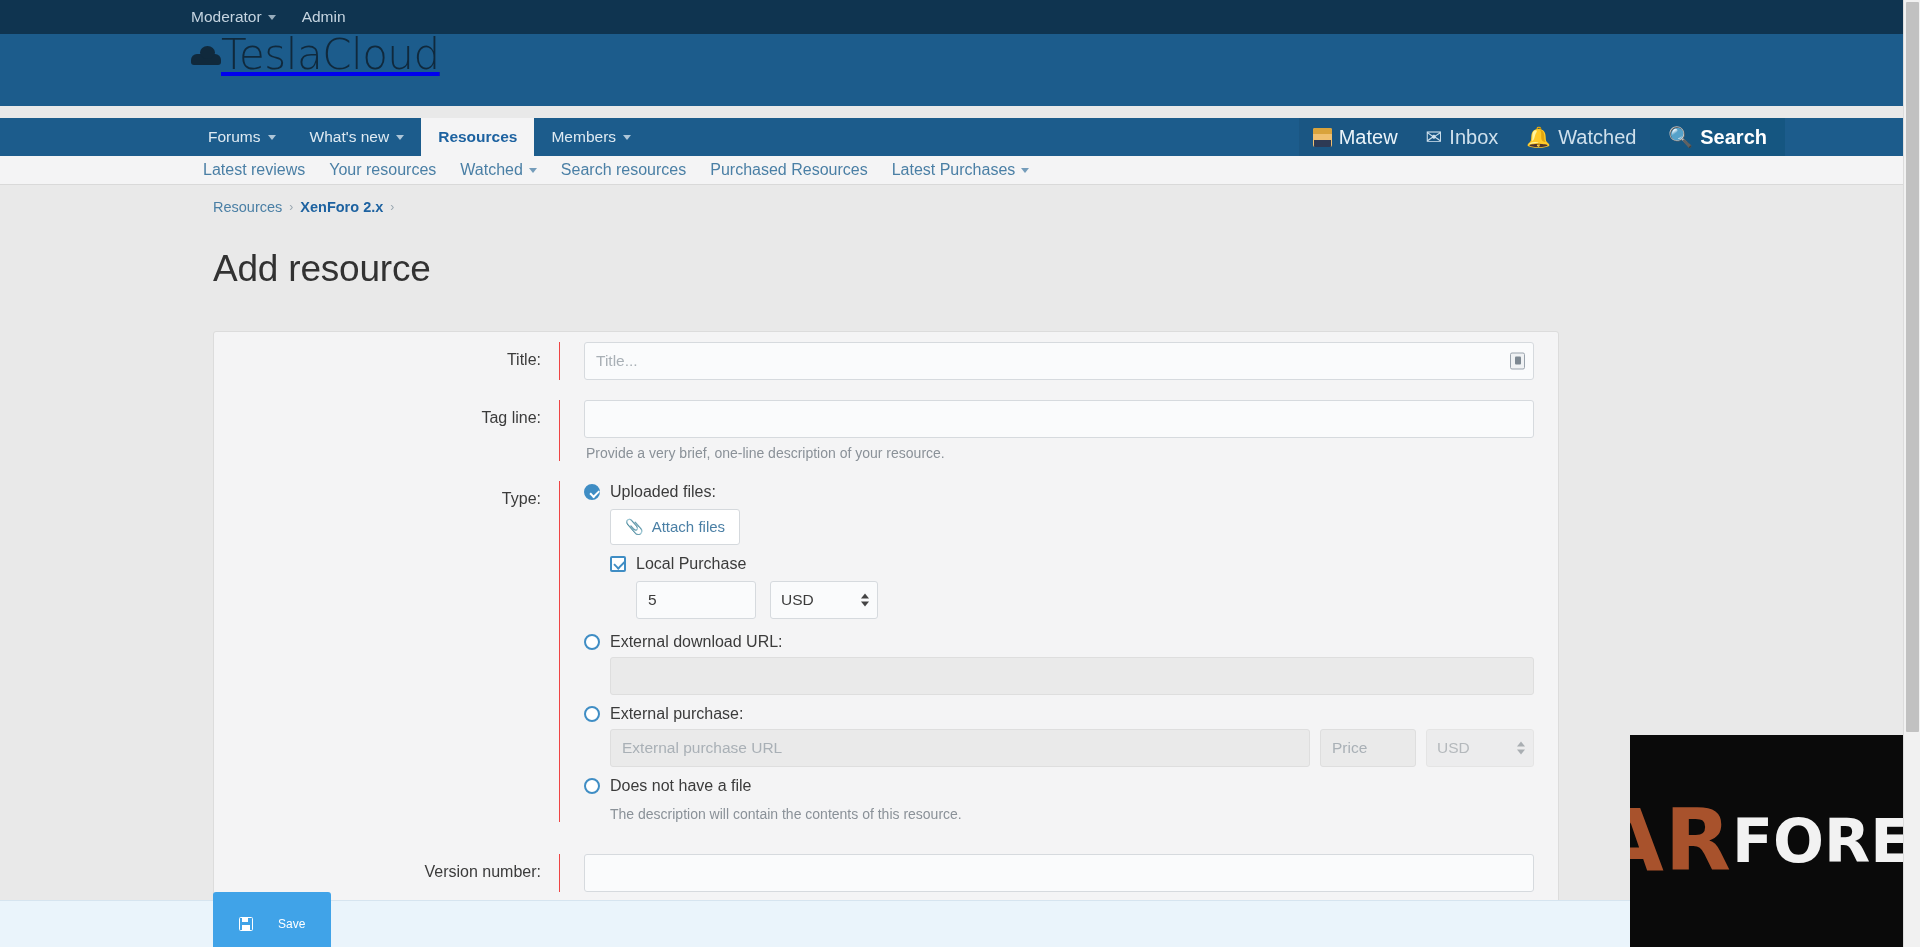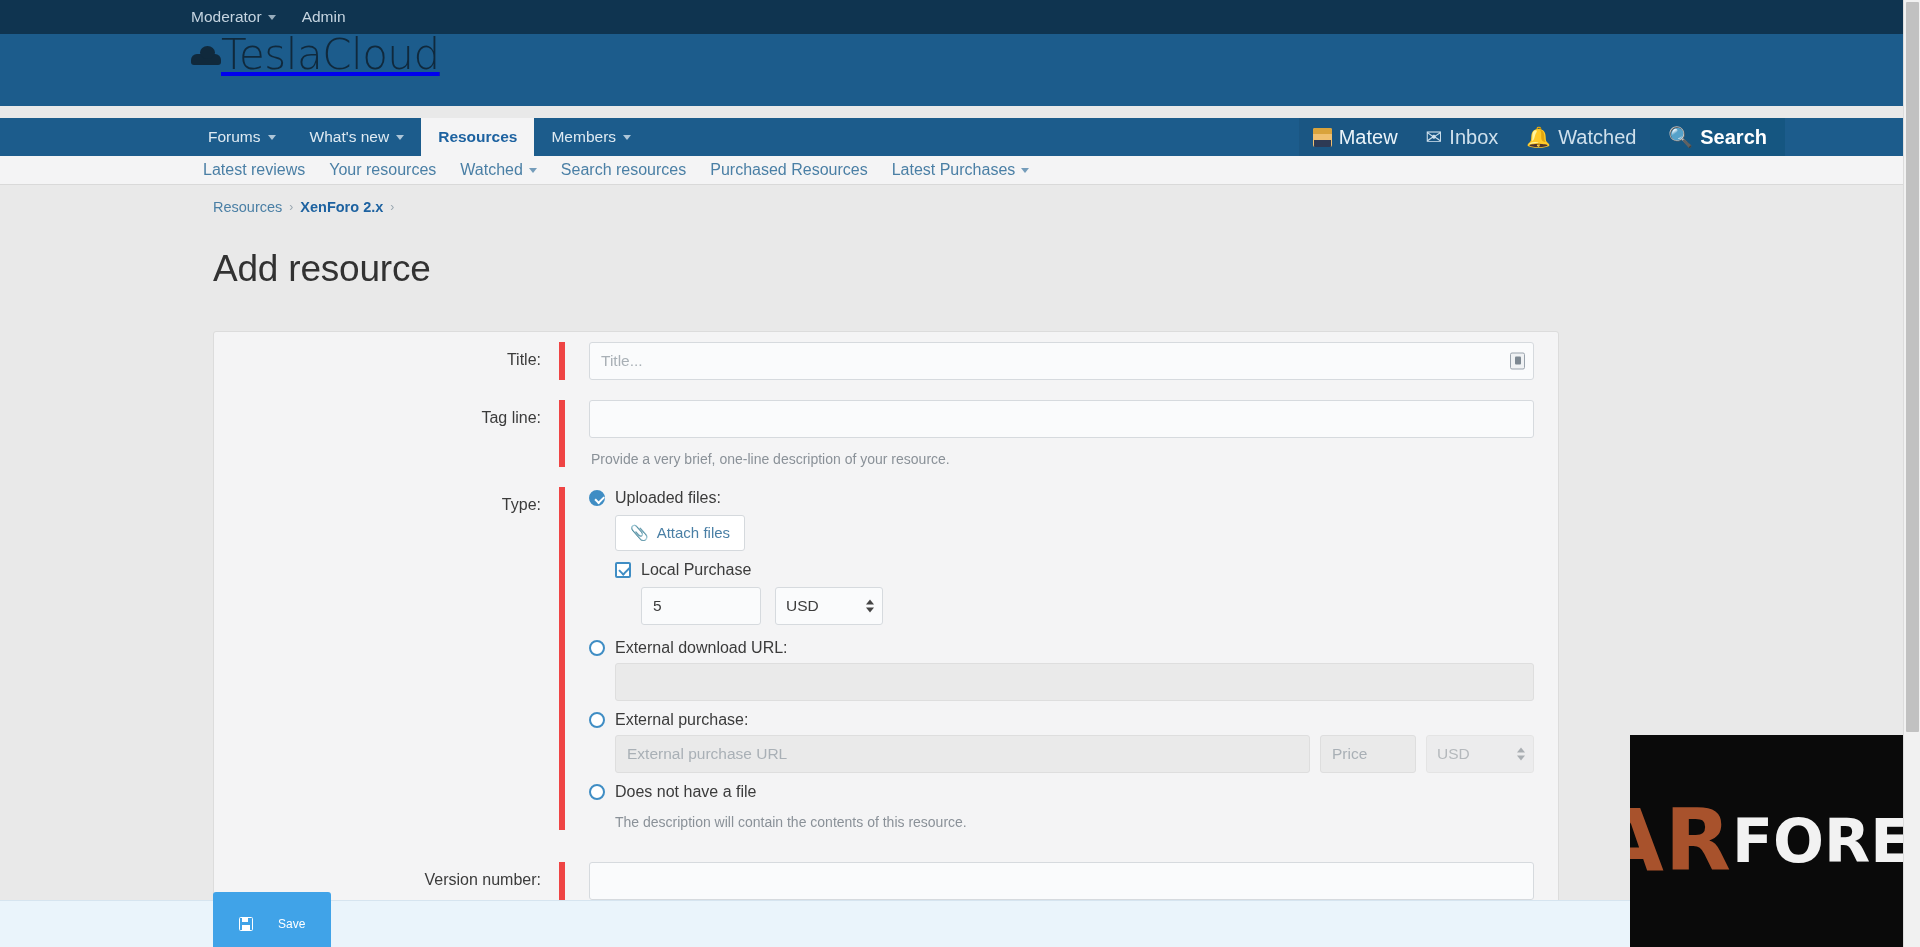--- a/index.html
+++ b/index.html
@@ -85,30 +85,30 @@
   #formpanel {
     background:#f4f4f5; border:1px solid #dcdcdc; border-radius:3px;
     margin-left:22px; width:1346px; min-height:700px;
     position:relative;
   }
   .row { display:flex; padding:10px 0; }
   .row .lbl {
     width:345px; text-align:right; padding:9px 18px 0 0;
     font-size:16px; color:#3b3b3b; flex:0 0 345px;
   }
-  .row .ctl { flex:1; padding-right:24px; border-left:6px solid #ef4444; padding-left:24px; }
+  .row .ctl { flex:1; padding-right:24px; border-left:1px solid #ef4444; padding-left:24px; }
 
   input.txt {
     width:100%; height:38px; border:1px solid #d6dade; border-radius:3px;
     background:#fafbfc; padding:0 11px; font-size:15.5px; color:#3b3b3b;
     font-family:"Liberation Sans", sans-serif;
   }
   input.txt::placeholder { color:#a9b0b6; }
   input.txt:disabled { background:#eaeaea; border-color:#dedede; color:#9aa0a5; }
-  .hint { font-size:14px; color:#8a9198; padding:7px 0 0 2px;margin-top:6px; }
+  .hint { font-size:14px; color:#8a9198; padding:7px 0 0 2px; }
 
   .title-wrap { position:relative; }
   .prefix-icon {
     position:absolute; right:9px; top:50%; transform:translateY(-50%);
     width:15px;height:17px;border:1.5px solid #9aa3ad;border-radius:2px;
     background:#f0f2f4; display:flex; align-items:center; justify-content:center;
   }
   .prefix-icon:after{content:"";width:6px;height:8px;background:#7d8892;border-radius:1px;}
 
   

